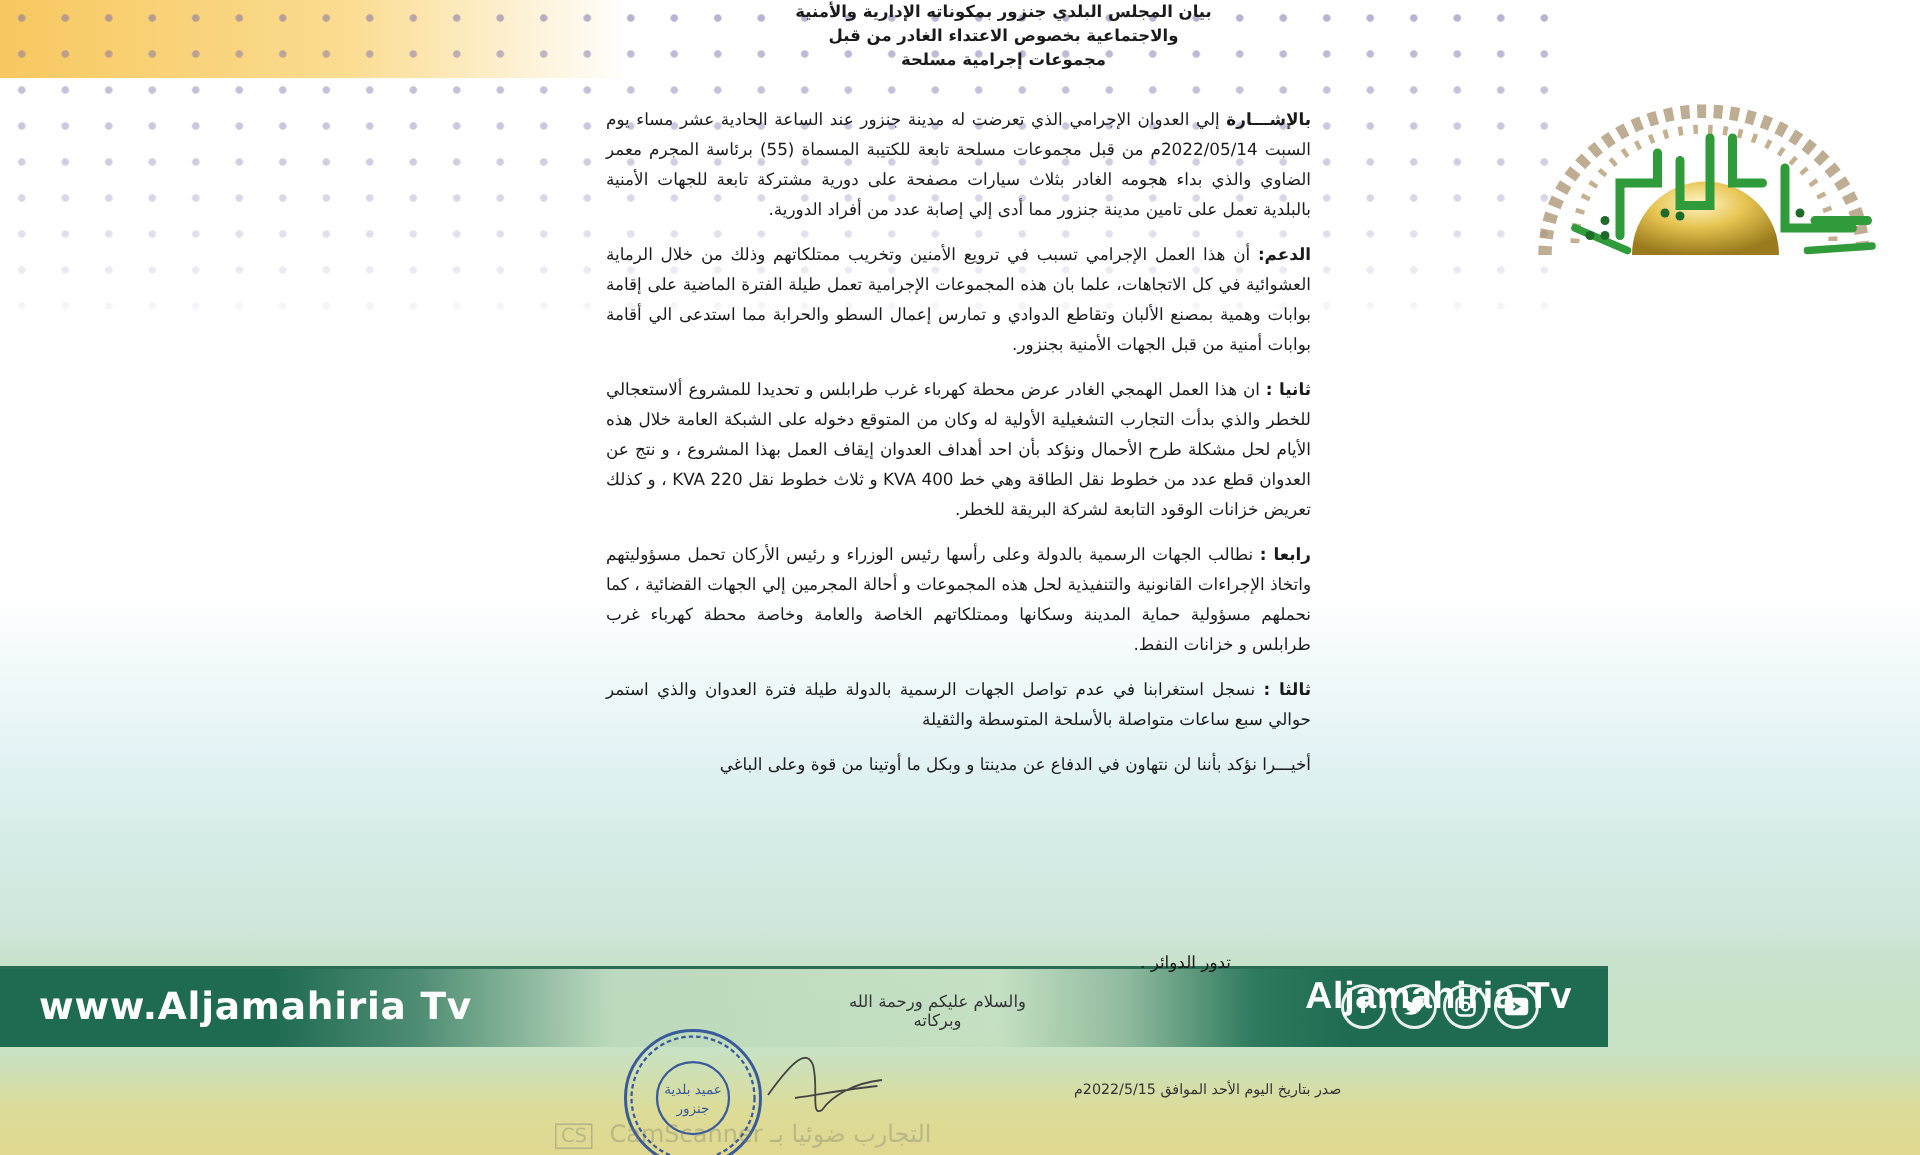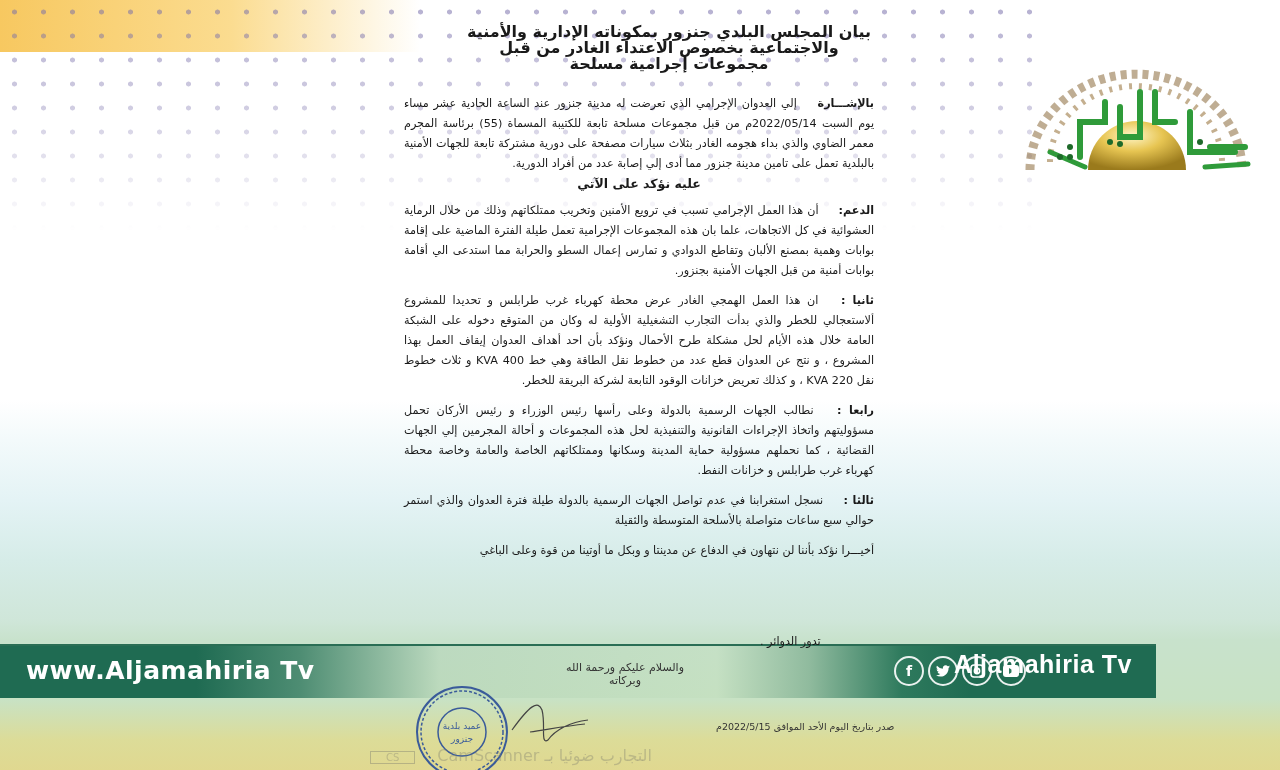--- a/index.html
+++ b/index.html
@@ -24,31 +24,31 @@
     background-size: 29px 24px;
     -webkit-mask-image: linear-gradient(to bottom, #000 0%, rgba(0,0,0,0.6) 50%, transparent 100%);
     mask-image: linear-gradient(to bottom, #000 0%, rgba(0,0,0,0.6) 50%, transparent 100%);
   }
   .doc {
     position: absolute; left: 404px; top: 0; width: 470px;
     direction: rtl; text-align: justify; color: #1a1a1a;
     font-family: "DejaVu Sans", sans-serif;
   }
   .title {
-    text-align: center; font-weight: bold; font-size: 16px; line-height: 16px;
-    padding-top: 24px; padding-left: 60px;
+    text-align: center; font-weight: bold; font-size: 11px; line-height: 16px;
+    padding-top: 0; padding-left: 60px;
   }
   .para { font-size: 11.2px; line-height: 20px; margin-top: 10px; }
-  .para b { font-weight: bold; margin-left: 16px; }
+  .para b { font-weight: bold; }
   .sub-heading { text-align: center; font-weight: bold; font-size: 12.5px; margin-top: 2px; }
   .logo {
     position: absolute; left: 1010px; top: 52px; width: 250px; height: 125px;
   }
   .band {
-    position: absolute; left: 0; top: 644px; width: 1156px; height: 54px;
+    position: absolute; left: 0; top: 644px; width: 1072px; height: 54px;
     background: linear-gradient(to right,
       #1f6b52 0%, #1f6b52 17%, #4e8d73 26%, rgba(170,205,175,0.4) 38%,
       rgba(190,220,185,0.3) 62%, rgba(120,170,140,0.7) 70%, #2e7a5d 78%, #1f6b52 84%, #1f6b52 100%);
     border-top: 2px solid #2a6e55;
   }
   .band-url {
     position: absolute; left: 26px; top: 10px; color: #ffffff;
     font-family: "DejaVu Sans", sans-serif; font-weight: bold; font-size: 25px; letter-spacing: 0.5px;
   }
   .band-brand {
@@ -73,21 +73,21 @@
   }
   .stamp {
     position: absolute; left: 414px; top: 684px; width: 96px; height: 96px;
   }
   .signature { position: absolute; left: 510px; top: 700px; width: 80px; height: 50px; }
   .watermark {
     position: absolute; left: 370px; top: 746px; font-size: 16px; color: rgba(120,120,110,0.35);
     white-space: nowrap; font-family: "DejaVu Sans", sans-serif;
   }
   .watermark .cs {
-    display: inline-block; border: 1.5px solid rgba(120,120,110,0.4); padding: 0 15px; font-size: 10px; margin-right: 22px;
+    display: inline-block; border: 1.5px solid rgba(120,120,110,0.4); padding: 0 3px; font-size: 13px; margin-right: 11px;
   }
 </style>
 </head>
 <body>
 
 <div class="top-band"></div>
 <div class="dots"></div>
 
 <svg class="logo" viewBox="0 0 250 125">
   <defs>
@@ -112,21 +112,20 @@
 
 <div class="doc">
   <div class="title">
     <div>بيان المجلس البلدي جنزور بمكوناته  الإدارية والأمنية</div>
     <div>والاجتماعية بخصوص الاعتداء الغادر من قبل</div>
     <div>مجموعات إجرامية مسلحة</div>
   </div>
 
   <p class="para" style="margin-top:22px"><b>بالإشـــارة</b><span> إلي العدوان الإجرامي الذي تعرضت له مدينة جنزور عند الساعة الحادية عشر مساء يوم السبت 2022/05/14م من قبل مجموعات مسلحة تابعة للكتيبة المسماة (55) برئاسة المجرم معمر الضاوي والذي بداء هجومه الغادر بثلاث سيارات مصفحة على دورية مشتركة تابعة للجهات الأمنية بالبلدية تعمل على تامين مدينة جنزور مما أدى إلي إصابة عدد من أفراد الدورية.</span></p>
 
-  <div class="sub-heading">عليه نؤكد على الآتي</div>
 
   <p class="para"><b>الدعم:</b><span> أن هذا العمل الإجرامي تسبب في ترويع الأمنين وتخريب ممتلكاتهم وذلك من خلال الرماية العشوائية في كل الاتجاهات، علما بان هذه المجموعات الإجرامية تعمل طيلة الفترة الماضية على إقامة بوابات وهمية بمصنع الألبان وتقاطع الدوادي و تمارس إعمال السطو والحرابة مما استدعى الي أقامة بوابات أمنية من قبل الجهات الأمنية بجنزور.</span></p>
   <p class="para"><b>ثانيا :</b><span> ان هذا العمل الهمجي الغادر عرض محطة كهرباء غرب طرابلس و تحديدا للمشروع ألاستعجالي للخطر والذي بدأت التجارب التشغيلية الأولية له وكان من المتوقع دخوله على الشبكة العامة  خلال هذه الأيام لحل مشكلة طرح الأحمال ونؤكد بأن احد أهداف العدوان إيقاف العمل بهذا المشروع ، و نتج عن العدوان  قطع عدد من خطوط نقل الطاقة وهي خط 400 KVA و ثلاث خطوط نقل 220 KVA ، و كذلك تعريض خزانات الوقود التابعة لشركة البريقة للخطر.</span></p>
   <p class="para"><b>رابعا :</b><span> نطالب الجهات الرسمية بالدولة وعلى رأسها رئيس الوزراء و رئيس الأركان تحمل مسؤوليتهم واتخاذ الإجراءات القانونية والتنفيذية لحل هذه المجموعات و أحالة المجرمين إلي الجهات القضائية ، كما نحملهم مسؤولية حماية المدينة وسكانها وممتلكاتهم الخاصة والعامة وخاصة محطة كهرباء غرب طرابلس و خزانات النفط.</span></p>
   <p class="para"><b>ثالثا :</b><span> نسجل استغرابنا في عدم تواصل الجهات الرسمية بالدولة طيلة فترة العدوان والذي استمر حوالي سبع ساعات متواصلة بالأسلحة المتوسطة والثقيلة</span></p>
   <p class="para">أخيـــرا نؤكد بأننا لن نتهاون في الدفاع عن مدينتا و وبكل ما أوتينا من قوة وعلى الباغي</p>
 </div>
 
 <div class="band">
   <div class="band-url">www.Aljamahiria Tv</div>

